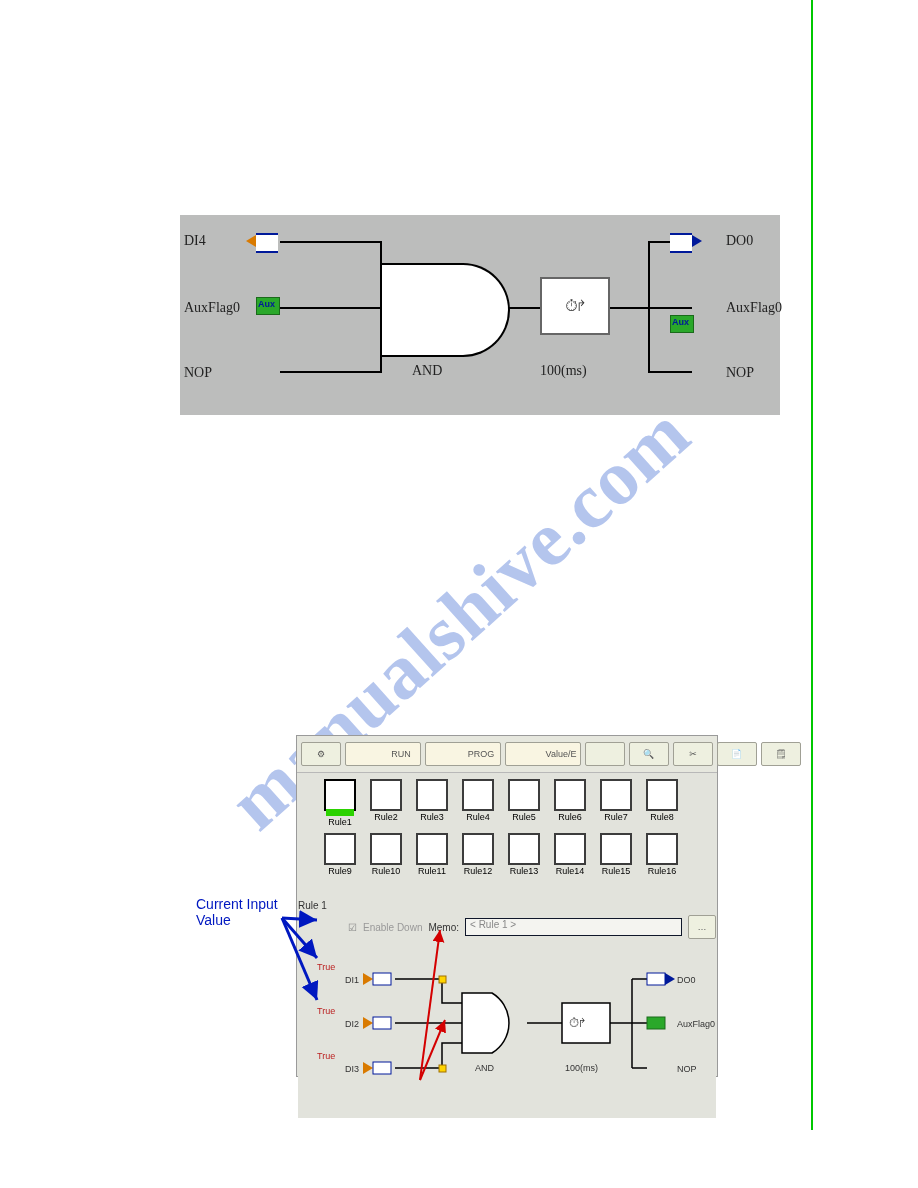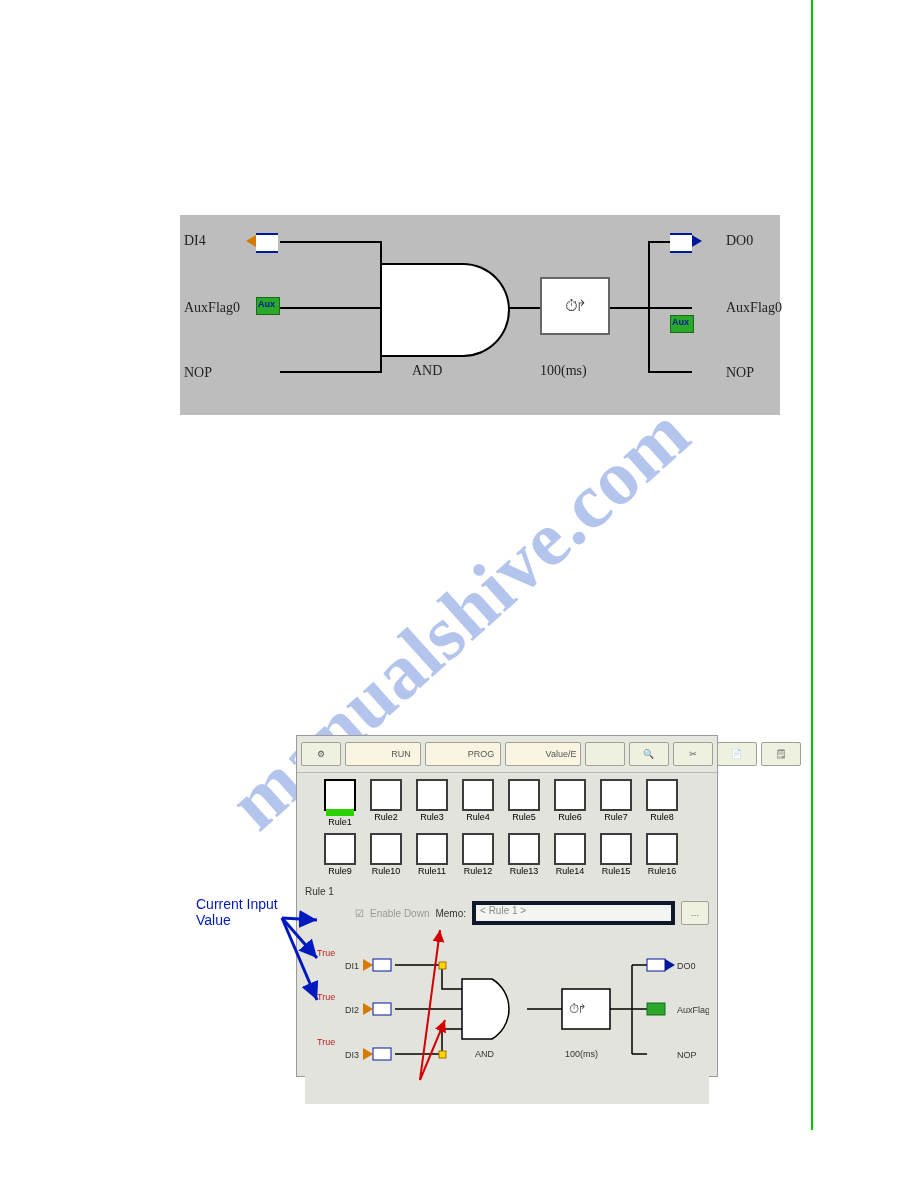--- a/index.html
+++ b/index.html
@@ -28,23 +28,23 @@
   .fig2 { position:absolute; left:296px; top:735px; width:420px; height:340px; background:#e2e3dc; border:1px solid #9a9a9a; font-family:Tahoma, sans-serif; font-size:10px; }
   .toolbar { height:32px; background:#e6e7de; border-bottom:1px solid #b8b8b8; display:flex; align-items:center; padding:2px 4px; gap:4px; }
   .tbtn { height:22px; min-width:30px; border:1px solid #a0a095; background:#eef0e0; display:flex; align-items:center; justify-content:center; font-size:9px; color:#555; padding:0 4px; border-radius:2px; }
   .tbtn.big { background:#f9f5e2;padding-left:40px; }
   .rules-grid { display:flex; flex-wrap:wrap; gap:8px; padding:6px 8px 0 24px; }
   .rule-cell { width:38px; display:flex; flex-direction:column; align-items:center; }
   .rule-box { width:28px; height:28px; background:#fff; border:2px solid #3c3c3c; }
   .rule-box.active { border-color:#000; }
   .rule-run { width:28px; height:7px; background:#2bd200; margin-top:-2px; }
   .rule-lbl { font-size:9px; color:#000; margin-top:1px; }
-  .editor { position:relative; margin-top:6px; padding:4px 8px; }
+  .editor { position:relative; margin-top:20px; padding:4px 1px; }
   .memo-row { display:flex; align-items:center; gap:6px; font-size:10px; margin:4px 0 4px 50px; }
-  .memo-inp { flex:1; height:16px; background:#f4f4f0; border:4px solid #0f172a; color:#888; padding:0 4px; }
+  .memo-inp { flex:1; height:16px; background:#f4f4f0; border:1px solid #0f172a; color:#888; padding:0 4px; }
   .f2svg { position:relative; width:100%; height:175px; background:#e2e3dc; }
 
   .callout { position:absolute; font-weight:normal; font-family:Arial, sans-serif; }
   .callout.blue { color:#0018c0; font-size:14px; }
   .callout.red { color:#d40000; font-size:14px; }
 </style>
 </head>
 <body>
 
 <div class="page">

